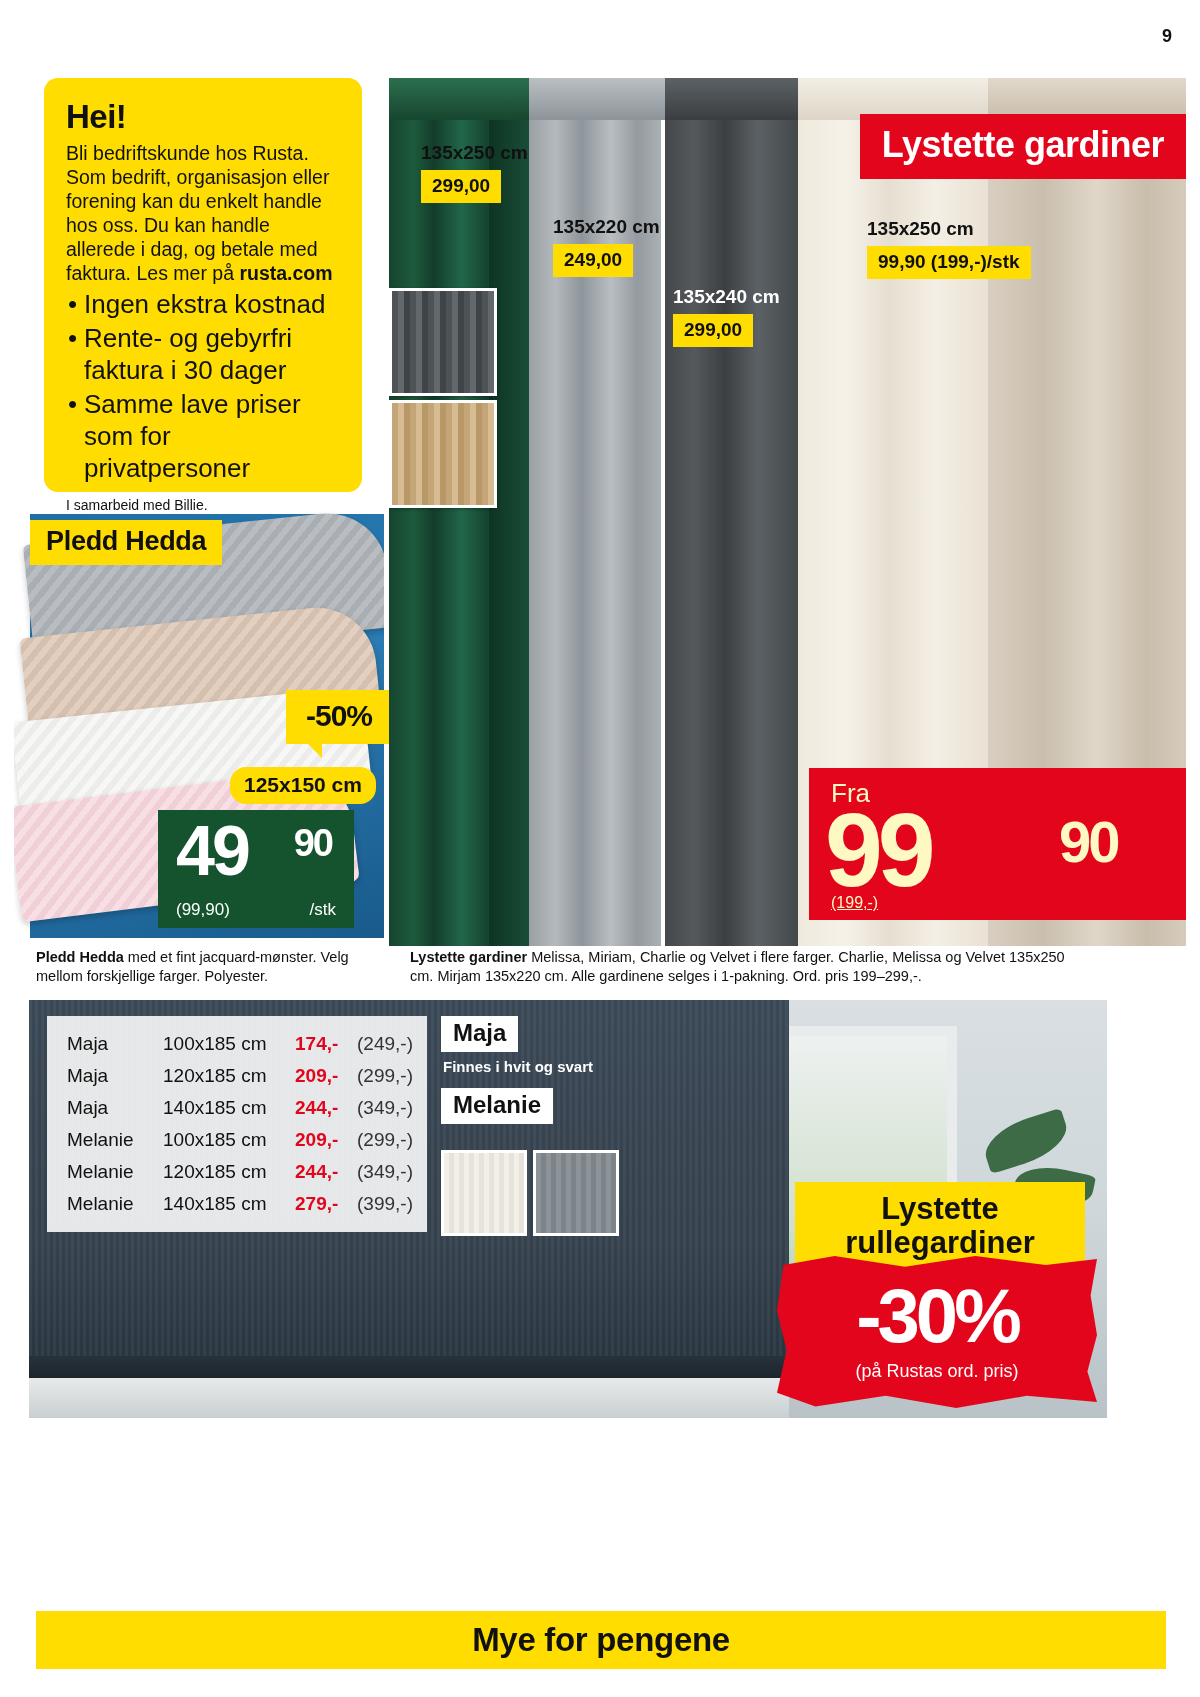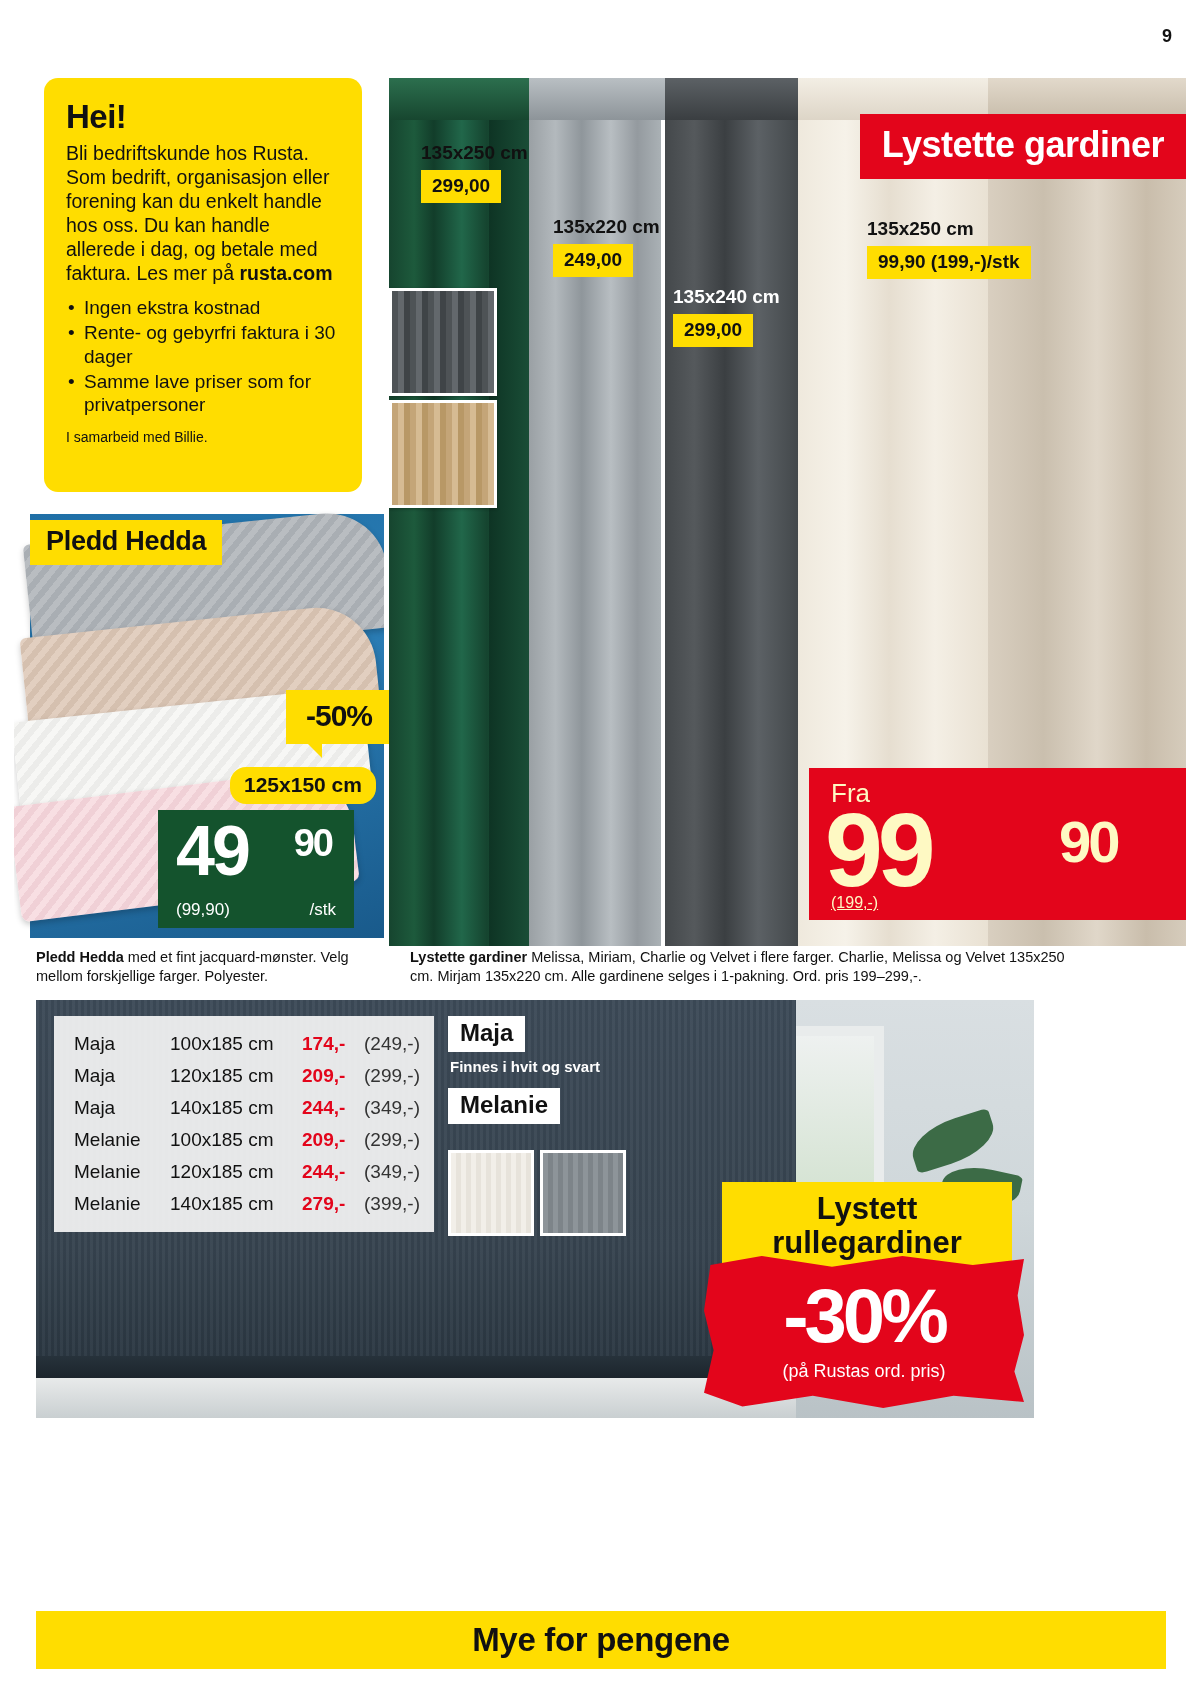--- a/index.html
+++ b/index.html
@@ -19,21 +19,21 @@
   }
 
   
   .biz-box {
     position: absolute; left: 44px; top: 78px; width: 318px; height: 414px;
     background: #FFDD00; border-radius: 14px; padding: 20px 22px 16px 22px;
   }
   .biz-title { font-size: 33px; font-weight: bold; letter-spacing: -0.5px; margin-bottom: 6px; }
   .biz-body { font-size: 19.5px; line-height: 1.23; }
   .biz-body b { font-weight: bold; }
-  .biz-list { margin-top: 10px; font-size: 19px; line-height: 1.23; list-style: none; }
+  .biz-list { margin-top: 3px; font-size: 26px; line-height: 1.23; list-style: none; }
   .biz-list li { position: relative; padding-left: 18px; margin-bottom: 2px; }
   .biz-list li:before { content: "•"; position: absolute; left: 2px; top: 0; }
   .biz-foot { margin-top: 12px; font-size: 14px; }
 
   
   .pledd-block { position: absolute; left: 14px; top: 508px; width: 370px; height: 450px; }
   .pledd-photo {
     position: absolute; left: 0; top: 0; width: 370px; height: 430px;
     overflow: hidden;
   }
@@ -154,21 +154,21 @@
     background: #E3051B; color: #fef9c3; padding-left: 20px;
   }
   .fra-box .fra { position: absolute; left: 22px; top: 10px; font-size: 26px; }
   .fra-box .big { position: absolute; left: 16px; top: 30px; font-size: 104px; font-weight: bold; letter-spacing: -5px; line-height: 1; }
   .fra-box .sup { position: absolute; left: 250px; top: 40px; font-size: 58px; font-weight: bold; letter-spacing: -3px; }
   .fra-box .old { position: absolute; left: 22px; bottom: 8px; font-size: 16px; text-decoration: underline; }
 
   .curtain-caption { position: absolute; left: 410px; top: 948px; width: 680px; }
 
   
-  .blind-block { position: absolute; left: 36px; top: 1000px; width: 998px; height: 418px; overflow: hidden; background: #2e3b46; }
+  .blind-block { position: absolute; left: 29px; top: 1000px; width: 1078px; height: 418px; overflow: hidden; background: #2e3b46; }
   .blind-room {
     position: absolute; right: 0; top: 0; width: 420px; height: 418px;
     background: linear-gradient(180deg,#d9dfe2 0%,#cfd7da 50%,#b9c2c6 100%);
   }
   .blind-room .window {
     position: absolute; left: 30px; top: 26px; width: 240px; height: 366px;
     background: linear-gradient(180deg,#eef1f0 0%,#cfe0cc 55%,#9fc09a 100%);
     border: 10px solid #e9ecec;
   }
   .leaf {
@@ -381,21 +381,21 @@
     <div class="var-box">
       <div class="var-tag">Maja</div>
       <div class="var-note">Finnes i hvit og svart</div>
       <div class="var-tag">Melanie</div>
       <div class="var-swatches">
         <span class="var-sw white"></span><span class="var-sw grey"></span>
       </div>
     </div>
 
     <div class="blind-yellow">
-      <div>Lystett</div>
+      <div>Lystette</div>
       <div>rullegardiner</div>
     </div>
 
     <div class="blind-red">
       <div class="pct">-30%</div>
       <div class="sub">(på Rustas ord. pris)</div>
     </div>
   </div>
 
 

